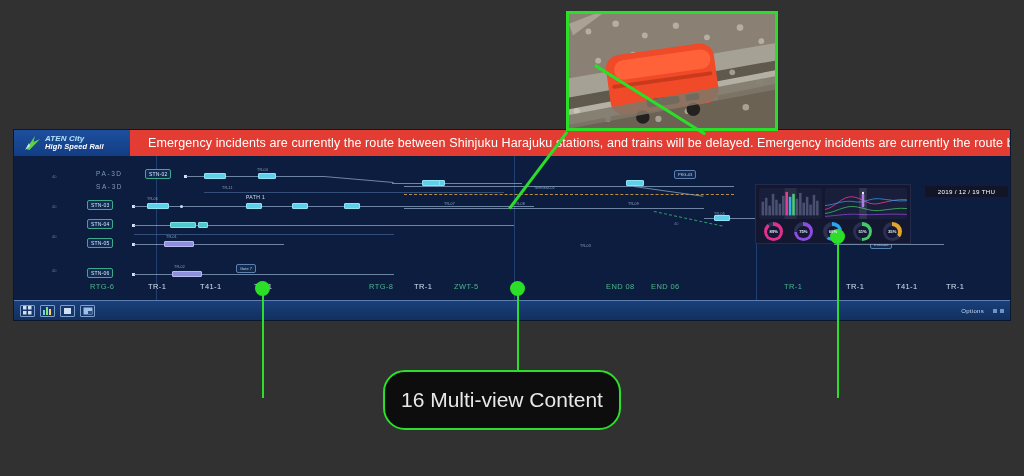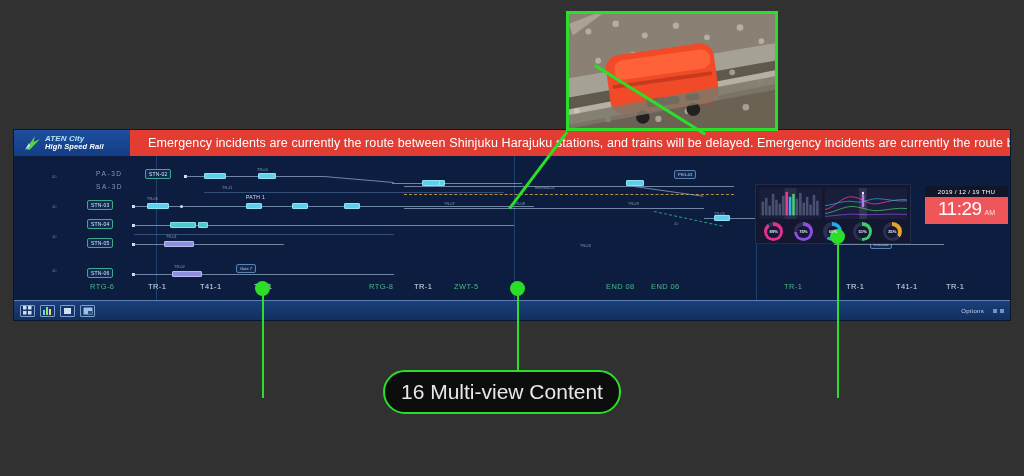--- a/index.html
+++ b/index.html
@@ -125,21 +125,21 @@
 
   
   .connector { position: absolute; background: #2bdf28; transform-origin: 0 0; }
   .dot { position: absolute; width: 15px; height: 15px; border-radius: 50%; background: #2bdf28; }
   .callout {
     position: absolute; border: 2px solid #2bdf28; border-radius: 22px;
     background: #0d0d0d; color: #e8e8e8; display: flex; align-items: center;
     justify-content: center; padding: 0 16px; white-space: nowrap;
   }
   .callout.c1 { left: 156px; top: 396px; height: 44px; font-size: 21px; }
-  .callout.c2 { left: 383px; top: 370px; height: 44px; font-size: 21px; }
+  .callout.c2 { left: 383px; top: 370px; height: 60px; font-size: 21px; }
   .callout.c3 { left: 763px; top: 396px; height: 44px; font-size: 21px; }
   .vline { position: absolute; width: 2px; background: #2bdf28; }
 
   .img { position: absolute; inset: 0; }
 </style>
 </head>
 <body>
 
 <div id="root">
 
@@ -296,24 +296,20 @@
             <span>51%</span>
           </div>
           <div class="gauge" style="background:conic-gradient(#e2a52a 0% 35%, #2b3052 35% 100%);">
             <span>35%</span>
           </div>
         </div>
       </div>
 
       <div class="clock">
         <div class="clock-date">2019 / 12 / 19  THU</div>
-        <div class="clock-time">
-          <div class="clock-hm">11:29</div>
-          <div class="clock-ap">AM</div>
-        </div>
       </div>
     </div>
 
     <div class="footlabels">
       <div class="fl green" style="left:76px;">RTG-6</div>
       <div class="fl" style="left:134px;">TR-1</div>
       <div class="fl" style="left:186px;">T41-1</div>
       <div class="fl" style="left:240px;">TR-1</div>
       <div class="fl green" style="left:355px;">RTG-8</div>
       <div class="fl" style="left:400px;">TR-1</div>

